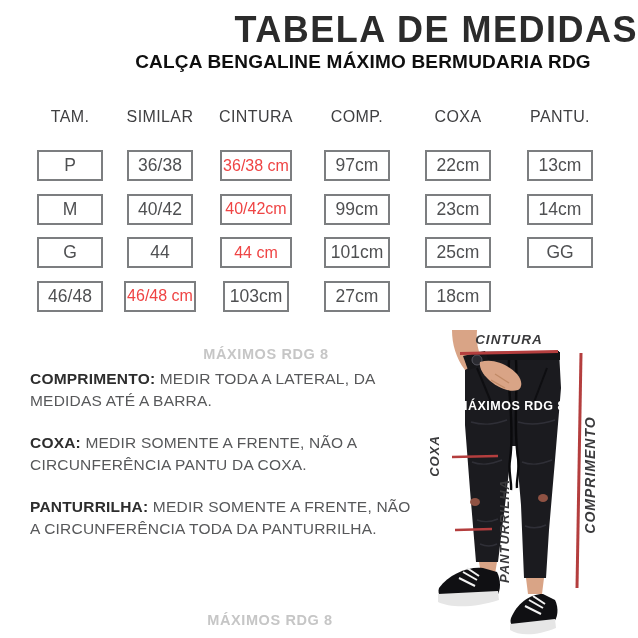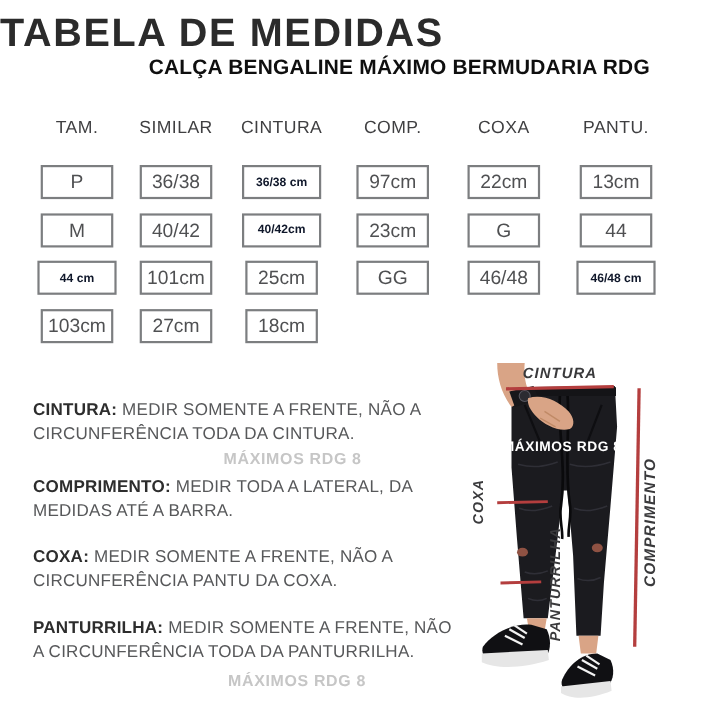--- a/index.html
+++ b/index.html
@@ -1,34 +1,34 @@
 <!DOCTYPE html>
 <html><head>
 <meta charset="utf-8">
 <style>
   html,body{margin:0;padding:0;background:#fff;}
   .page{position:relative;width:638px;height:638px;background:#ffffff;overflow:hidden;
         font-family:"Liberation Sans", sans-serif;}
 
   
-  .title{position:absolute;top:9px;left:0;width:100%;text-align:left;
+  .title{position:absolute;top:9px;left:0;width:100%;text-align:right;
          font-size:36px;font-weight:bold;letter-spacing:1.5px;color:#2b2b2b;}
   .subtitle{position:absolute;top:51px;left:0;width:100%;text-align:center;
             font-size:19px;font-weight:bold;letter-spacing:0.2px;color:#0f0f0f;padding-left:44px;}
 
   
   .size-table{position:absolute;top:104px;left:26px;display:grid;
               grid-template-columns:88px 92px 100px 102px 100px 104px;
               grid-template-rows:40px repeat(4,43.5px);
               justify-items:center;align-items:center;}
   .th{font-weight:normal;font-size:16px;color:#3f3f41;letter-spacing:0.4px;align-self:start;padding-top:4px;}
   .box{width:62px;height:27px;border:2px solid #7c7e80;background:#fff;
        display:flex;align-items:center;justify-content:center;
        font-size:17.5px;color:#4f5052;}
-  .box.cintura{width:68px;font-size:11px;font-weight:bold;color:#0f172a;}
+  .box.cintura{width:68px;font-size:16px;font-weight:normal;color:#ef4444;}
 
   
   .instructions{position:absolute;left:30px;top:362px;width:402px;}
   .instructions p{margin:0 0 20px;font-size:15.5px;line-height:22px;
                   color:#57585a;letter-spacing:0.2px;}
   .ilabel{font-weight:bold;color:#2d2d2d;}
   .wm{color:#c6c6c6;font-size:14.5px;letter-spacing:0.6px;font-weight:bold;}
   .wm-mid{margin:-16px 0 5px;text-align:center;padding-left:70px;height:17px;line-height:17px;}
   .wm-bottom{position:absolute;left:120px;top:612px;width:300px;text-align:center;}
 
@@ -58,38 +58,39 @@
     <div class="box">P</div>
     <div class="box">36/38</div>
     <div class="box cintura">36/38 cm</div>
     <div class="box">97cm</div>
     <div class="box">22cm</div>
     <div class="box">13cm</div>
 
     <div class="box">M</div>
     <div class="box">40/42</div>
     <div class="box cintura">40/42cm</div>
+    <div class="box">99cm</div>
     <div class="box">23cm</div>
+    <div class="box">14cm</div>
 
     <div class="box">G</div>
     <div class="box">44</div>
     <div class="box cintura">44 cm</div>
     <div class="box">101cm</div>
     <div class="box">25cm</div>
 
     <div class="box">GG</div>
     <div class="box">46/48</div>
     <div class="box cintura">46/48 cm</div>
     <div class="box">103cm</div>
     <div class="box">27cm</div>
     <div class="box">18cm</div>
   </div>
 
   <div class="instructions">
-    <p><span class="ilabel">CINTURA:</span><span> MEDIR SOMENTE A FRENTE, NÃO A</span><br><span>CIRCUNFERÊNCIA TODA DA CINTURA.</span></p>
     <div class="wm wm-mid">MÁXIMOS RDG 8</div>
     <p><span class="ilabel">COMPRIMENTO:</span><span> MEDIR TODA A LATERAL, DA</span><br><span>MEDIDAS ATÉ A BARRA.</span></p>
     <p><span class="ilabel">COXA:</span><span> MEDIR SOMENTE A FRENTE, NÃO A</span><br><span>CIRCUNFERÊNCIA PANTU DA COXA.</span></p>
     <p><span class="ilabel">PANTURRILHA:</span><span> MEDIR SOMENTE A FRENTE, NÃO</span><br><span>A CIRCUNFERÊNCIA TODA DA PANTURRILHA.</span></p>
   </div>
 
   <div class="wm wm-bottom">MÁXIMOS RDG 8</div>
 
   <div class="figure">
     <svg width="213" height="308" viewBox="0 0 213 308">

